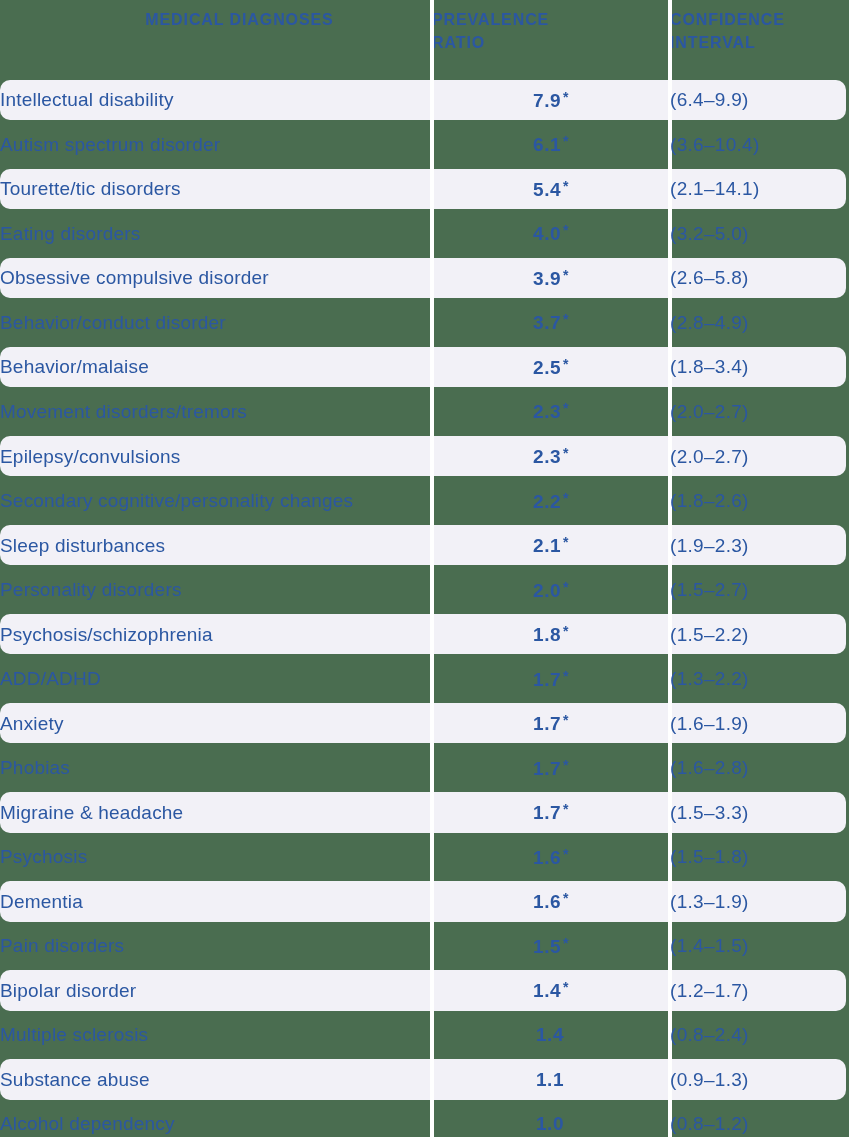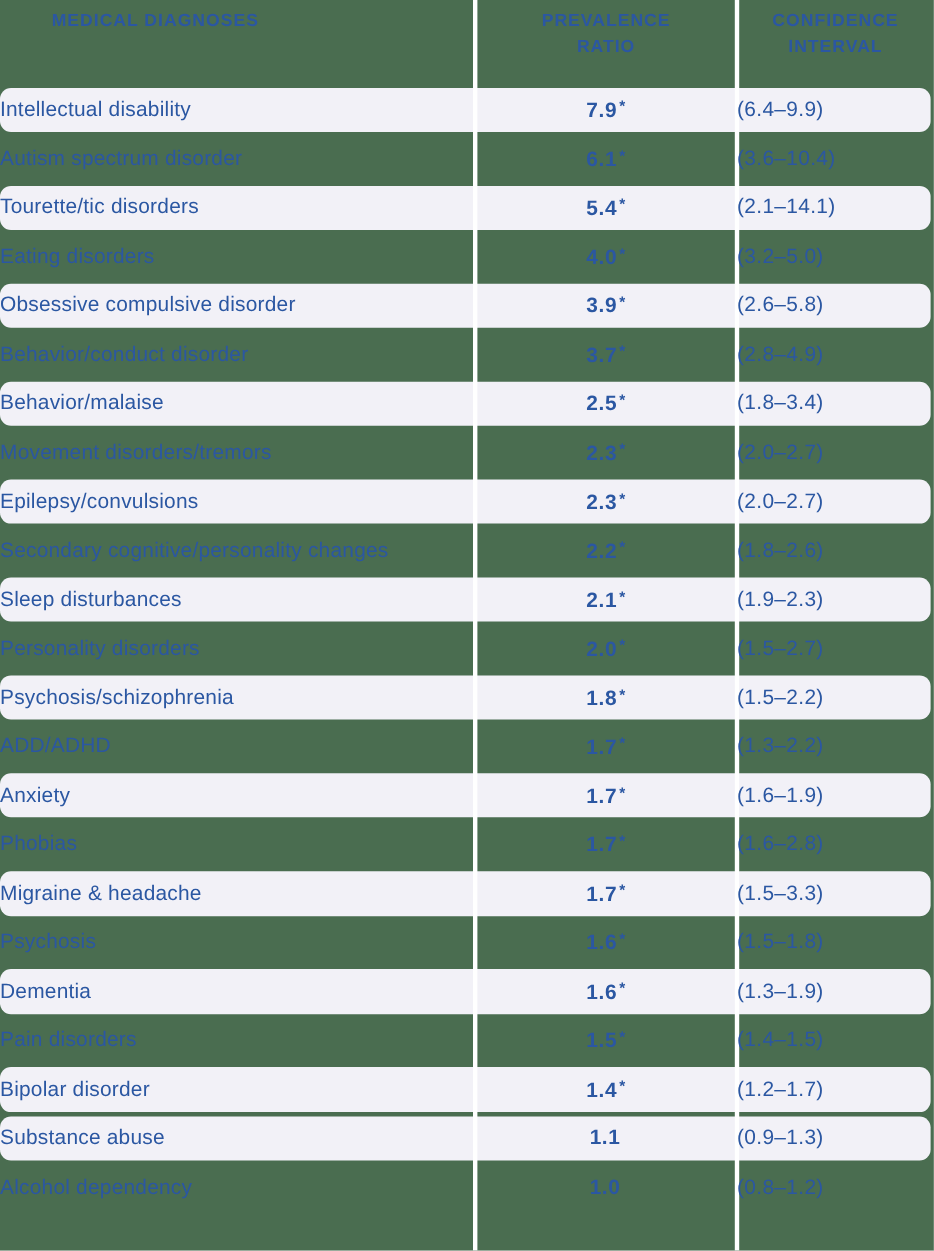--- a/index.html
+++ b/index.html
@@ -13,22 +13,22 @@
   }
   .vline{position:absolute;top:0;bottom:0;width:4px;background:#ffffff;z-index:2;}
   .vline.v1{left:430px;}
   .vline.v2{left:668px;}
   .header{
     display:grid;grid-template-columns:432px 238px 179px;
     height:78px;box-sizing:border-box;padding-top:8px;
     color:#2b57a2;font-weight:700;font-size:16px;letter-spacing:0.9px;
   }
   .hcell{line-height:23px;}
-  .hcell.c1{padding-left:47px;text-align:left;}
-  .hcell.c2,.hcell.c3{text-align:center;}
+  .hcell.c1{padding-left:47px;text-align:center;}
+  .hcell.c2,.hcell.c3{}
   .row{
     position:relative;height:44.54px;
     display:grid;grid-template-columns:432px 238px 179px;
     align-items:center;
     color:#2b57a2;font-size:19px;
   }
   .row.light::before{
     content:"";position:absolute;top:1.5px;bottom:2.5px;left:0;right:3px;
     background:#f2f1f7;border-radius:10px;
   }
@@ -280,20 +280,31 @@
     <div class="cell c1">
       <span>Bipolar disorder</span>
     </div>
     <div class="cell c2">
       <span>1.4</span><span class="asterisk">*</span>
     </div>
     <div class="cell c3">
       <span>(1.2–1.7)</span>
     </div>
   </div>
+      <div class="row green">
+    <div class="cell c1">
+      <span>Multiple sclerosis</span>
+    </div>
+    <div class="cell c2">
+      <span>1.4</span><span class="asterisk"></span>
+    </div>
+    <div class="cell c3">
+      <span>(0.8–2.4)</span>
+    </div>
+  </div>
       <div class="row light">
     <div class="cell c1">
       <span>Substance abuse</span>
     </div>
     <div class="cell c2">
       <span>1.1</span><span class="asterisk"></span>
     </div>
     <div class="cell c3">
       <span>(0.9–1.3)</span>
     </div>

